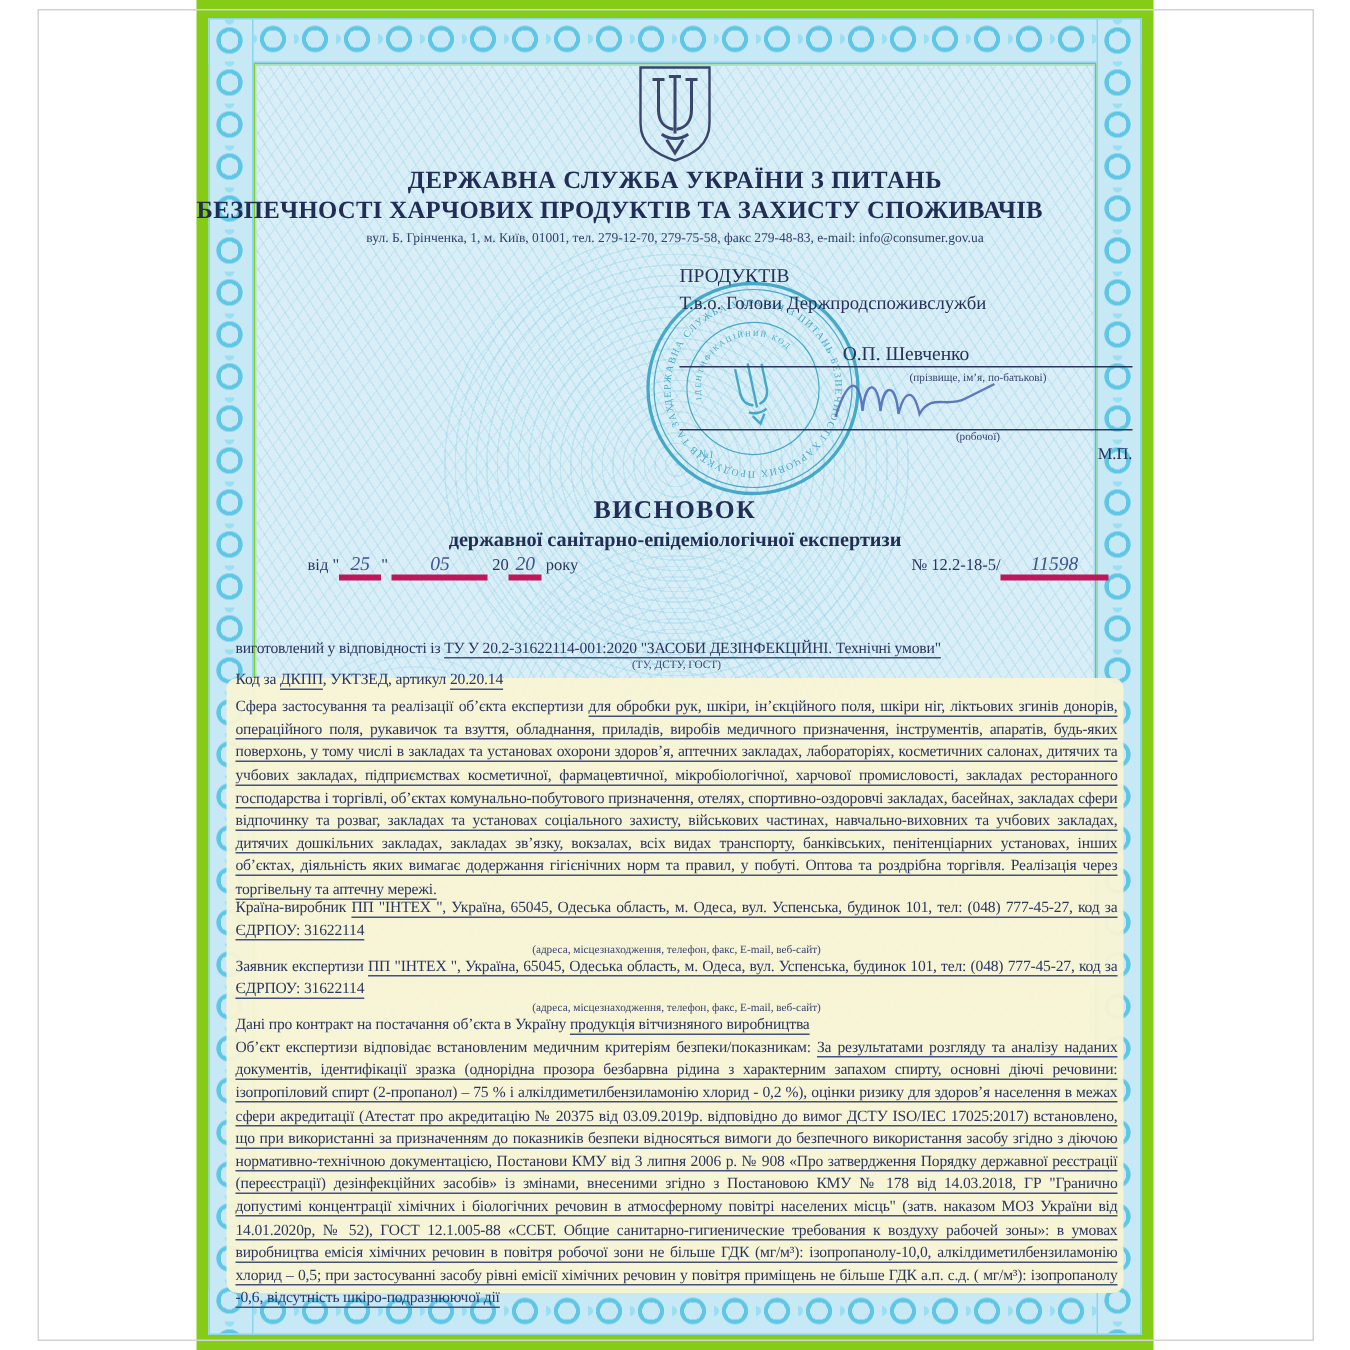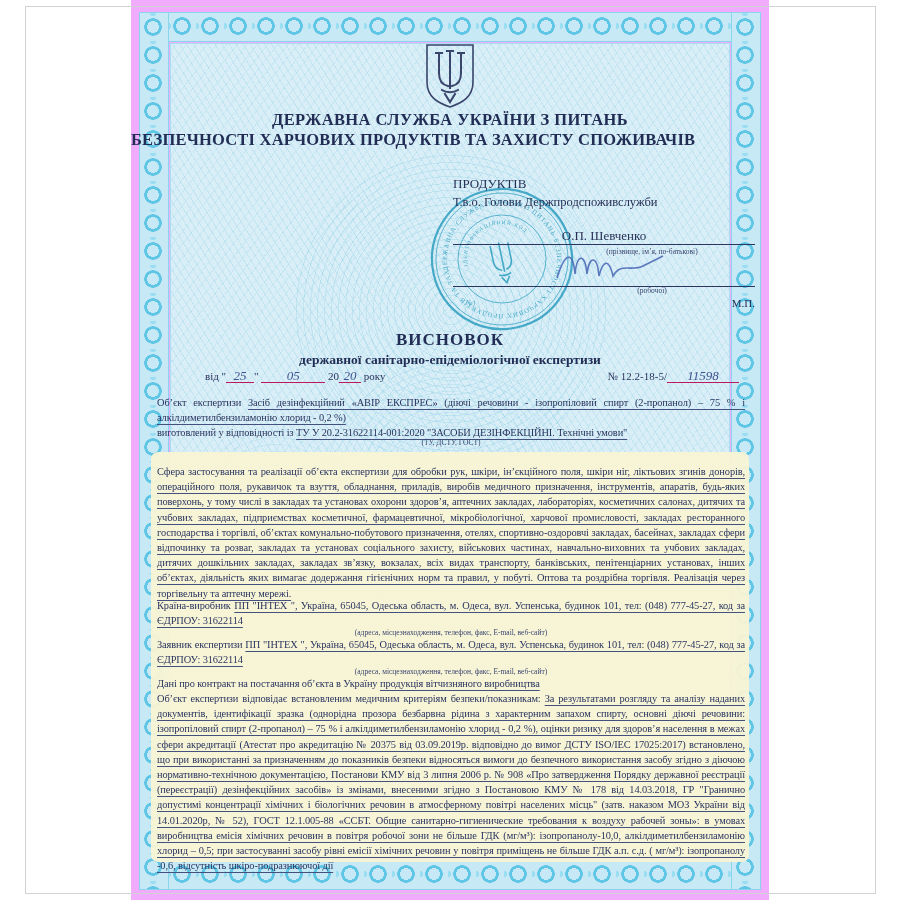--- a/index.html
+++ b/index.html
@@ -7,21 +7,21 @@
     width:900px;height:900px;position:relative;background:#ffffff;
     font-family:"Liberation Serif","DejaVu Serif",serif;color:#2b3560;
     overflow:hidden;
   }
   .photo-border{
     position:absolute;left:25px;top:6px;right:24px;bottom:6px;
     border:1px solid #cfd3d6;z-index:6;pointer-events:none;
   }
   .page{
     position:absolute;left:131px;top:0;width:638px;height:900px;
-    background:#f0abfc;z-index:1;
+    background:#84cc16;z-index:1;
   }
   
   .band{position:absolute;background-color:#c7e8f5;border:1px solid #8bd5ec;z-index:2;}
   .band-h{
     height:28px;left:8px;right:8px;
     background-image:
       radial-gradient(circle at 14px 13px, rgba(255,255,255,0) 0 6px, #5fc6e6 6px 8.5px, rgba(255,255,255,0) 9px),
       radial-gradient(circle at 0px 13px, #9adef1 0 3px, rgba(255,255,255,0) 3.5px);
     background-size:28px 28px;
   }
@@ -83,21 +83,21 @@
     font-size:11px;color:#273158;}
   
   .c-title{position:absolute;left:0;width:100%;top:330px;text-align:center;
     font-weight:bold;font-size:17px;letter-spacing:1px;color:#222d55;}
   .c-sub{position:absolute;left:0;width:100%;top:352px;text-align:center;
     font-weight:bold;font-size:13.5px;color:#222d55;}
   .date-row{position:absolute;left:26px;width:588px;top:370px;font-size:11px;
     display:flex;align-items:flex-end;}
   .date-left{padding-left:48px;}
   .date-right{margin-left:auto;padding-right:6px;}
-  .blank{display:inline-block;border-bottom:1px solid #be185d;text-align:center;}
+  .blank{display:inline-block;border-bottom:4px solid #be185d;text-align:center;}
   .w28{min-width:28px;} .w64{min-width:64px;} .w22{min-width:22px;} .w72{min-width:72px;}
   .hand{font-style:italic;color:#3f5390;font-size:13px;line-height:11px;}
   
   .para{position:absolute;left:26px;width:588px;margin:0;font-size:10.4px;
     line-height:15.2px;text-align:justify;letter-spacing:-0.12px;color:#2b3560;}
   .para .val{text-decoration:underline;text-underline-offset:2.5px;
     text-decoration-color:#44507e;text-decoration-thickness:.8px;}
   .pcaption{position:absolute;left:26px;width:588px;text-align:center;
     font-size:7.5px;color:#3a4470;margin:0;}
   .p-object{top:395px;}
@@ -141,20 +141,21 @@
         <path d="M14,11 H20"></path>
           <path d="M36,11 H42"></path>
           <path d="M25,9 H31"></path>
         <path d="M20,48 C24,51 32,51 36,48"></path>
         <path d="M23,52 L28,60 L33,52"></path>
       </g>
     </svg>
 
     <div class="title1">ДЕРЖАВНА СЛУЖБА УКРАЇНИ З ПИТАНЬ</div>
     <div class="title2">БЕЗПЕЧНОСТІ ХАРЧОВИХ ПРОДУКТІВ ТА ЗАХИСТУ СПОЖИВАЧІВ</div>
+    <div class="address">вул. Б. Грінченка, 1, м. Київ, 01001, тел. 279-12-70, 279-75-58, факс 279-48-83, e-mail: info@consumer.gov.ua</div>
 
     <svg class="stamp" viewBox="0 0 150 150">
       <g fill="none" stroke="#2d9ec0">
         <circle cx="75" cy="75" r="70" stroke-width="2.2"></circle>
         <circle cx="75" cy="75" r="66" stroke-width="0.8"></circle>
         <circle cx="75" cy="75" r="44" stroke-width="0.8"></circle>
       </g>
       <path id="stampArcOuter" d="M20,75 A55,55 0 1 1 130,75 A55,55 0 1 1 20,75" fill="none" stroke="none"></path>
       <path id="stampArcInner" d="M40,75 A35,35 0 1 1 110,75 A35,35 0 1 1 40,75" fill="none" stroke="none"></path>
       <text font-size="6.6" fill="#2d9ec0" letter-spacing="1" font-family="Liberation Serif, serif">
@@ -199,29 +200,30 @@
         <span>"</span><span class="blank w28"><span class="hand">25</span></span><span>"</span>
         <span class="blank w64"><span class="hand">05</span></span>
         <span>20</span><span class="blank w22"><span class="hand">20</span></span>
         <span>року</span>
       </div>
       <div class="date-right">
         <span>№ 12.2-18-5/</span><span class="blank w72"><span class="hand">11598</span></span>
       </div>
     </div>
 
-    <p class="para p-object">
-      <span class="lbl">Об’єкт експертизи</span>
-      <span class="val">Засіб дезінфекційний «АВІР ЕКСПРЕС» (діючі речовини - ізопропіловий спирт (2-пропанол) – 75 % і алкілдиметилбензиламонію хлорид - 0,2 %)</span>
-    </p>
     <p class="para p-made">
       <span class="lbl">виготовлений у відповідності із</span>
       <span class="val">ТУ У 20.2-31622114-001:2020 "ЗАСОБИ ДЕЗІНФЕКЦІЙНІ. Технічні умови"</span>
     </p>
     <p class="pcaption cap-made">(ТУ, ДСТУ, ГОСТ)</p>
+    <p class="para p-code">
+      <span class="lbl">Код за</span>
+      <span class="val">ДКПП</span><span class="lbl">, УКТЗЕД, артикул</span>
+      <span class="val">20.20.14</span>
+    </p>
 
     <p class="para p-scope">
       <span class="lbl">Сфера застосування та реалізації об’єкта експертизи</span>
       <span class="val">для обробки рук, шкіри,  ін’єкційного поля, шкіри ніг, ліктьових згинів донорів, операційного поля, рукавичок та взуття, обладнання, приладів, виробів медичного призначення, інструментів, апаратів, будь-яких поверхонь, у тому числі в закладах та установах охорони здоров’я, аптечних закладах, лабораторіях, косметичних салонах, дитячих та учбових закладах, підприємствах косметичної, фармацевтичної, мікробіологічної, харчової промисловості, закладах ресторанного господарства і торгівлі, об’єктах комунально-побутового призначення, отелях, спортивно-оздоровчі закладах, басейнах, закладах сфери відпочинку та розваг, закладах та установах соціального захисту, військових частинах,  навчально-виховних та учбових закладах, дитячих дошкільних закладах, закладах зв’язку, вокзалах,  всіх видах транспорту, банківських, пенітенціарних установах, інших об’єктах, діяльність яких вимагає додержання гігієнічних норм та правил, у побуті. Оптова та роздрібна торгівля. Реалізація через торгівельну та аптечну мережі.</span>
     </p>
 
     <p class="para p-manu">
       <span class="lbl">Країна-виробник</span>
       <span class="val">ПП "ІНТЕХ ", Україна, 65045, Одеська область, м. Одеса, вул. Успенська, будинок 101, тел: (048) 777-45-27, код за ЄДРПОУ: 31622114</span>
     </p>

